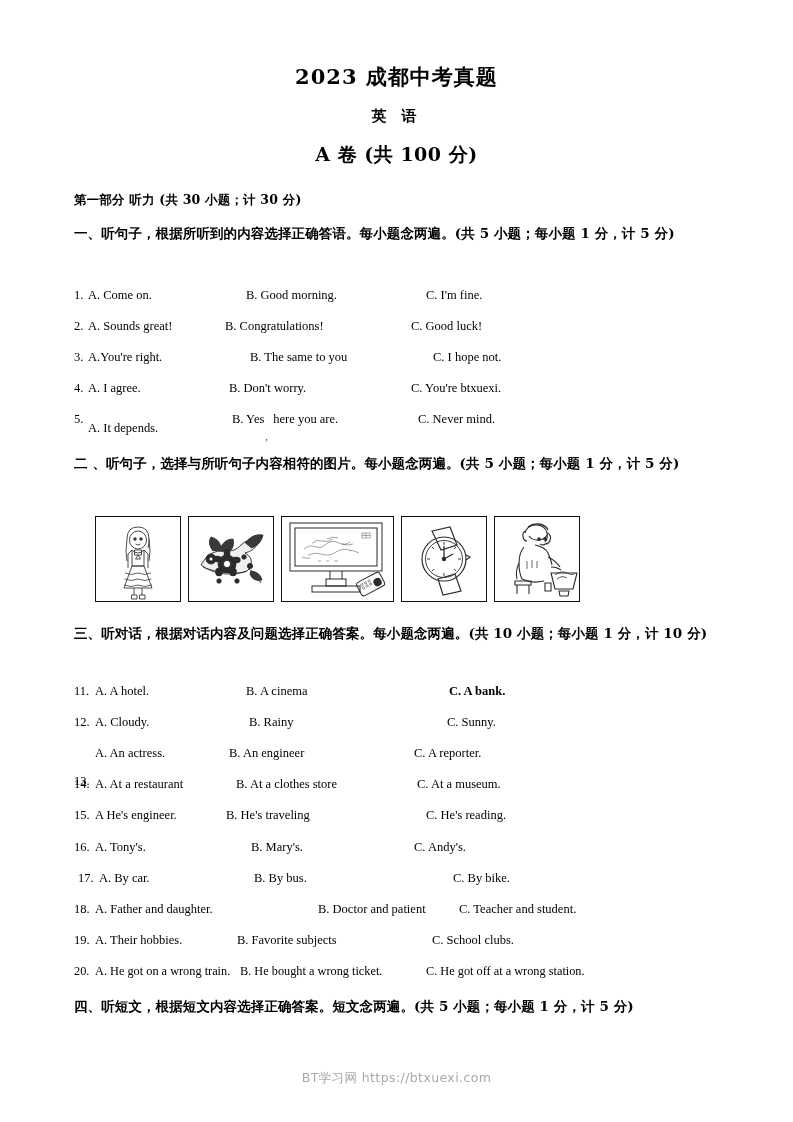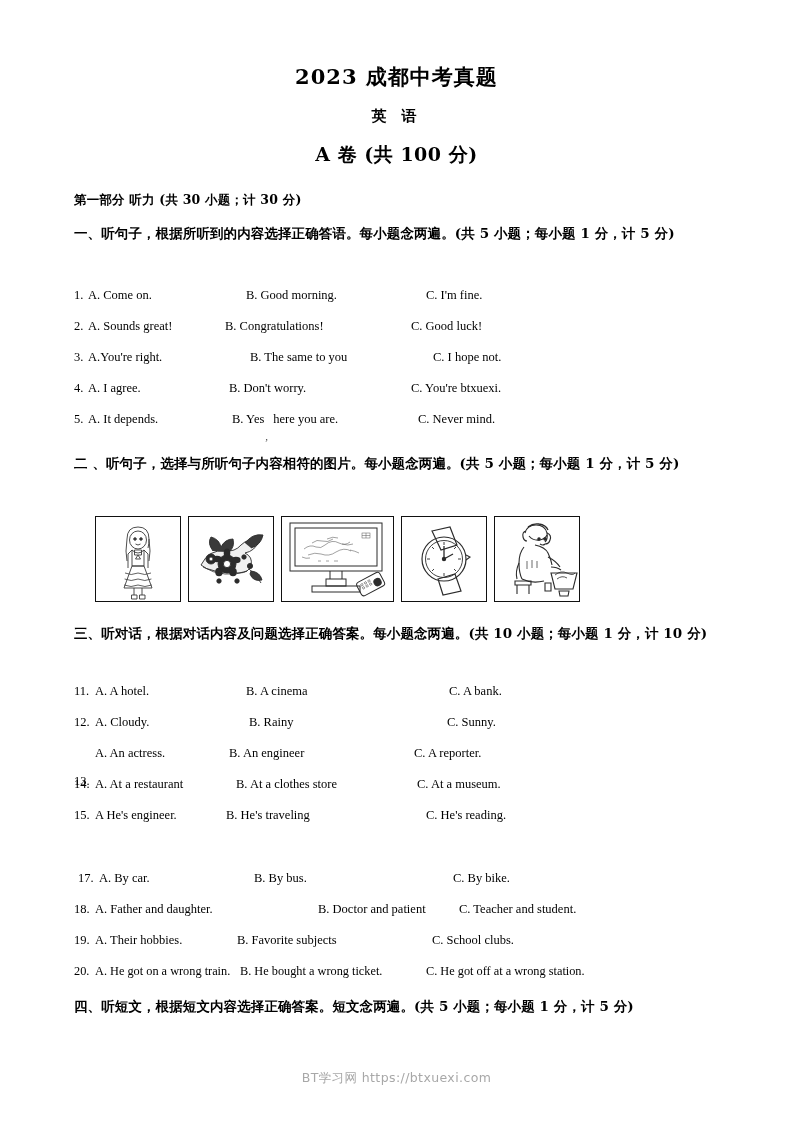--- a/index.html
+++ b/index.html
@@ -174,21 +174,21 @@
 
   <div class="qrow" style="left:74px; top:381px; width:650px;">
     <span class="opt" style="left:0px;">4.</span>
     <span class="opt" style="left:14px;">A. I agree.</span>
     <span class="opt" style="left:155px;">B. Don't worry.</span>
     <span class="opt" style="left:337px;">C. You're btxuexi.</span>
   </div>
 
   <div class="qrow" style="left:74px; top:412px; width:650px;">
     <span class="opt" style="left:0px;">5.</span>
-    <span class="opt" style="left:14px;">A. It depends.</span>
+    <span class="opt" style="left:14px;margin-top:9px;">A. It depends.</span>
     <span class="opt" style="left:158px;"><span>B. Yes</span><span class="dropped-comma"></span><span>here you are.</span></span>
     <span class="opt" style="left:344px;">C. Never mind.</span>
   </div>
 
   <div class="sec-head" style="top:450px;">二 、听句子，选择与所听句子内容相符的图片。每小题念两遍。(共 5 小题；每小题 1 分，计 5 分)</div>
 
   <div class="pics">
 
     <div class="picbox" style="left:0px; width:86px;">
       <svg width="84" height="84" viewBox="0 0 84 84">
@@ -339,21 +339,21 @@
       </svg>
     </div>
   </div>
 
   <div class="sec-head" style="top:620px;">三、听对话，根据对话内容及问题选择正确答案。每小题念两遍。(共 10 小题；每小题 1 分，计 10 分)</div>
 
   <div class="qrow" style="left:74px; top:684px; width:650px;">
     <span class="opt" style="left:0px;">11.</span>
     <span class="opt" style="left:21px;">A. A hotel.</span>
     <span class="opt" style="left:172px;">B. A cinema</span>
-    <span class="opt" style="left:375px;">C. A bank.</span>
+    <span class="opt" style="left:375px;font-weight:bold;">C. A bank.</span>
   </div>
 
   <div class="qrow" style="left:74px; top:715px; width:650px;">
     <span class="opt" style="left:0px;">12.</span>
     <span class="opt" style="left:21px;">A. Cloudy.</span>
     <span class="opt" style="left:175px;">B. Rainy</span>
     <span class="opt" style="left:373px;">C. Sunny.</span>
   </div>
 
   <div class="qrow" style="left:74px; top:746px; width:650px;">
@@ -370,20 +370,26 @@
     <span class="opt" style="left:343px;">C. At a museum.</span>
   </div>
 
   <div class="qrow" style="left:74px; top:808px; width:650px;">
     <span class="opt" style="left:0px;">15.</span>
     <span class="opt" style="left:21px;">A He's engineer.</span>
     <span class="opt" style="left:152px;">B. He's traveling</span>
     <span class="opt" style="left:352px;">C. He's reading.</span>
   </div>
 
+  <div class="qrow" style="left:74px; top:840px; width:650px;">
+    <span class="opt" style="left:0px;">16.</span>
+    <span class="opt" style="left:21px;">A. Tony's.</span>
+    <span class="opt" style="left:177px;">B. Mary's.</span>
+    <span class="opt" style="left:340px;">C. Andy's.</span>
+  </div>
 
   <div class="qrow" style="left:78px; top:871px; width:650px;">
     <span class="opt" style="left:0px;">17.</span>
     <span class="opt" style="left:21px;">A. By car.</span>
     <span class="opt" style="left:176px;">B. By bus.</span>
     <span class="opt" style="left:375px;">C. By bike.</span>
   </div>
 
   <div class="qrow" style="left:74px; top:902px; width:650px;">
     <span class="opt" style="left:0px;">18.</span>

